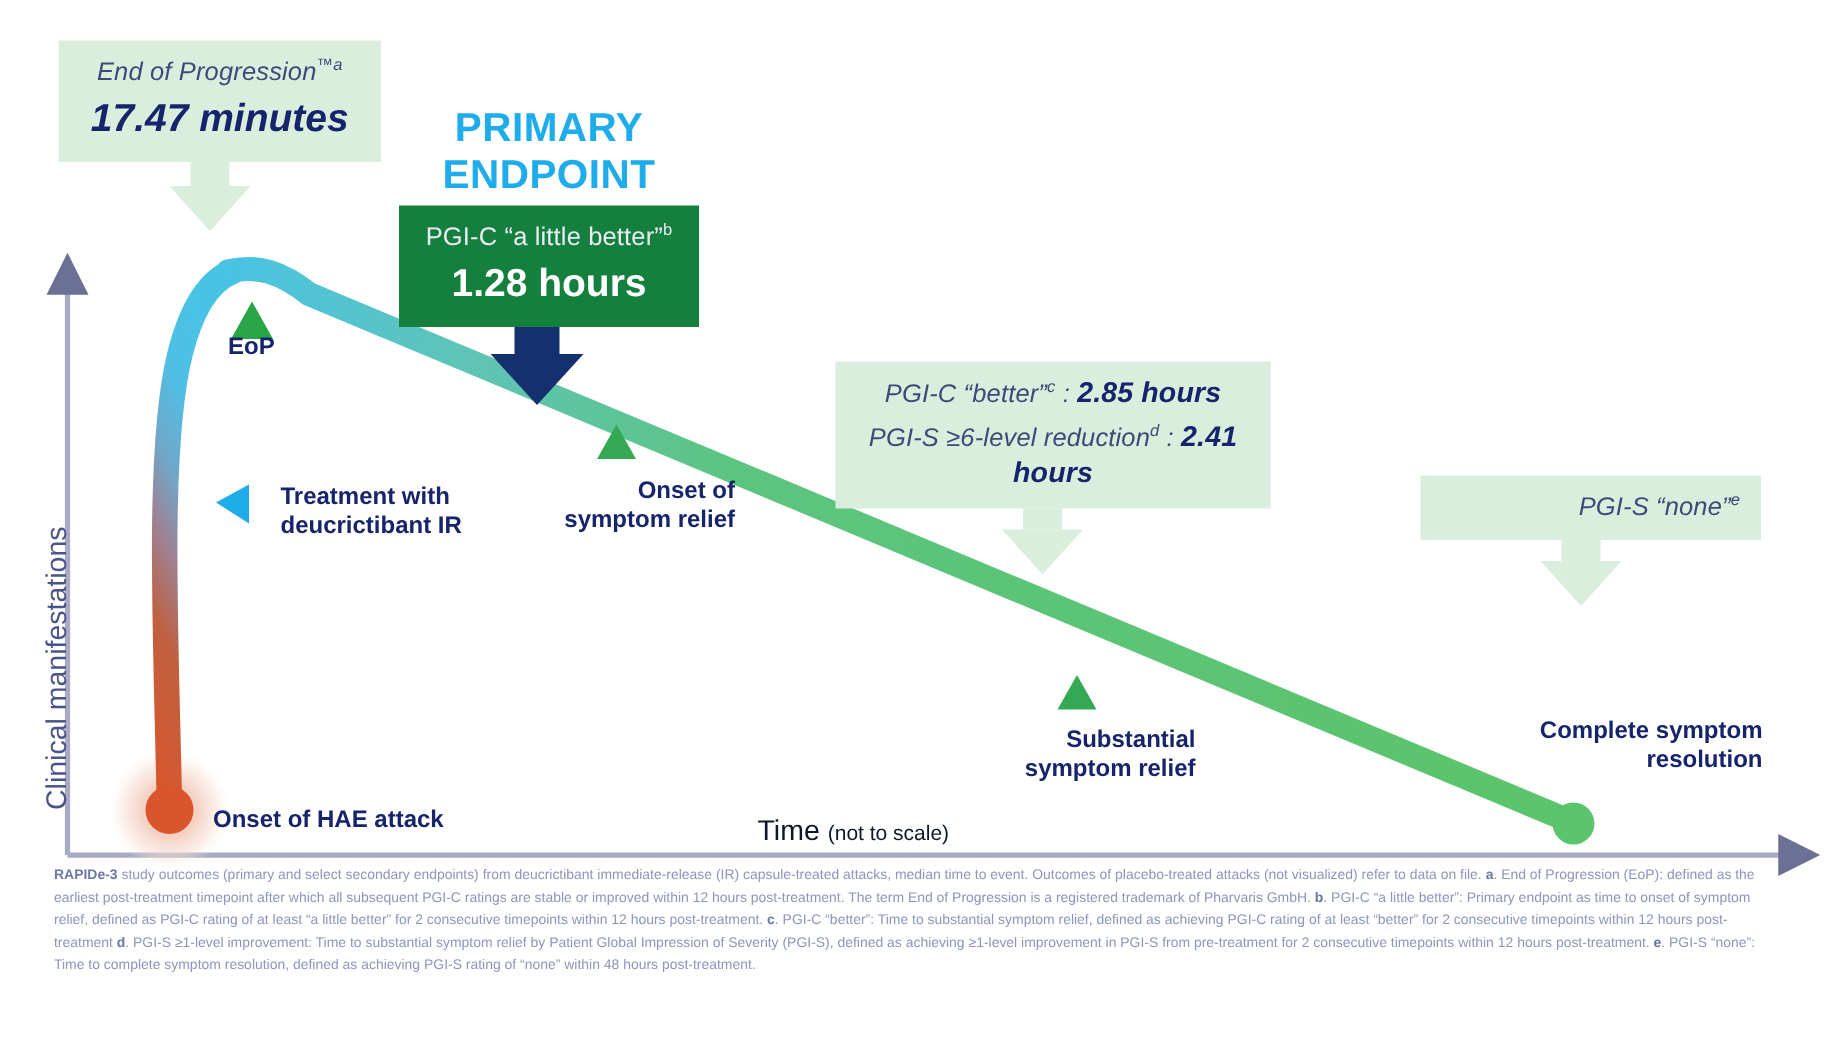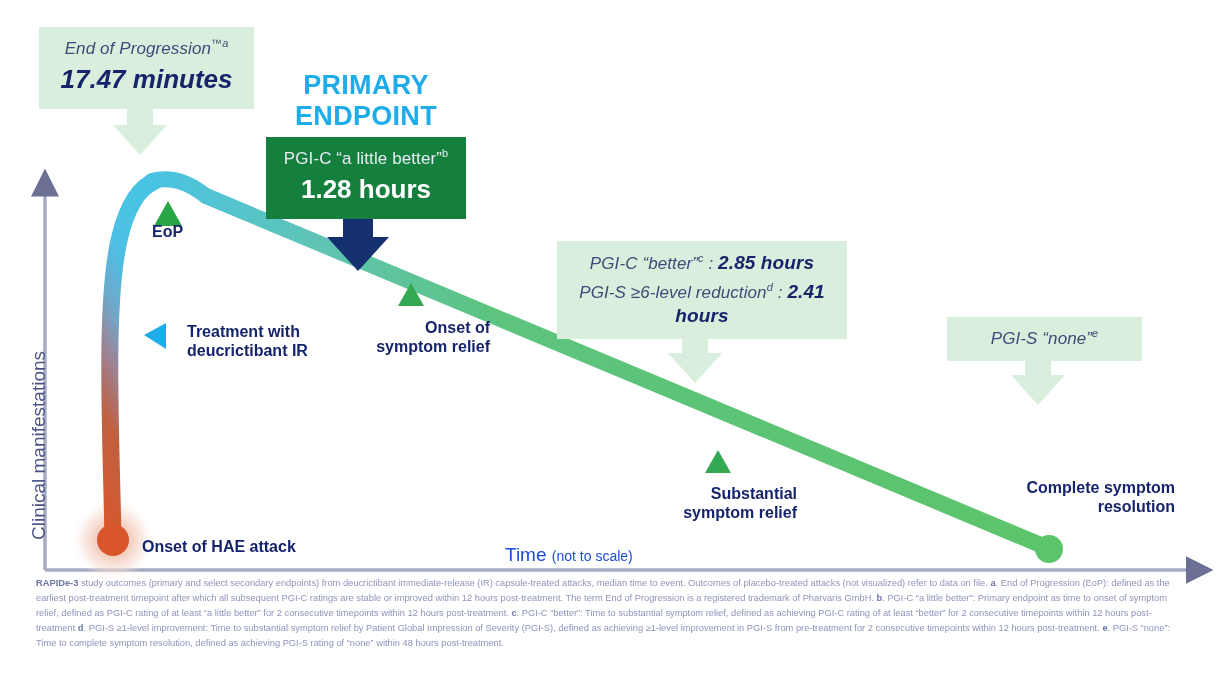--- a/index.html
+++ b/index.html
@@ -33,21 +33,21 @@
   .navy  .arrowstem .stem{width:30px;background:#15306e;}
   .navy  .arrowstem .head{width:0;height:0;border-left:31px solid transparent;border-right:31px solid transparent;border-top:34px solid #15306e;margin-left:-16px;}
 
   
   .ptlabel{position:absolute;font-size:16px;font-weight:bold;color:#16246b;line-height:1.2;text-align:right;}
   .ptlabel.left{text-align:left;}
 
   
   .ylabel{position:absolute;font-size:19px;color:#4b5488;
           transform:rotate(-90deg);transform-origin:left top;white-space:nowrap;}
-  .xlabel{position:absolute;font-size:19px;color:#1d4ed8;white-space:nowrap;}
+  .xlabel{position:absolute;font-size:19px;color:#0f172a;white-space:nowrap;}
   .xlabel .small{font-size:14px;}
 
   
   .footnotes{position:absolute;left:36px;top:576px;width:1152px;
              font-size:9.3px;line-height:1.62;color:#8e94bb;text-align:left;}
   .footnotes b{color:#6e76a6;}
 </style>
 </head>
 <body>
 
@@ -133,21 +133,21 @@
     <div class="cbox">
       <div class="c-title" style="margin-bottom:5px;"><span>PGI-C “better”</span><span class="sup">c</span><span> : </span><b style="font-size:19px;color:#16246b;">2.85 hours</b></div>
       <div class="c-title"><span>PGI-S ≥6-level reduction</span><span class="sup">d</span><span> : </span><b style="font-size:19px;color:#16246b;">2.41 hours</b></div>
     </div>
     <div class="arrowstem">
       <div class="stem" style="height:14px;"></div>
       <div class="head"></div>
     </div>
   </div>
 
-  <div class="callout green" style="left:947px; top:317px; width:195px;">
+  <div class="callout green" style="left:947px; top:317px; width:227px;text-align:right;">
     <div class="cbox">
       <div class="c-title"><span>PGI-S “none”</span><span class="sup">e</span></div>
     </div>
     <div class="arrowstem">
       <div class="stem" style="height:14px;"></div>
       <div class="head"></div>
     </div>
   </div>
 
   <div class="ptlabel left" style="left:152px; top:222px;">EoP</div>

